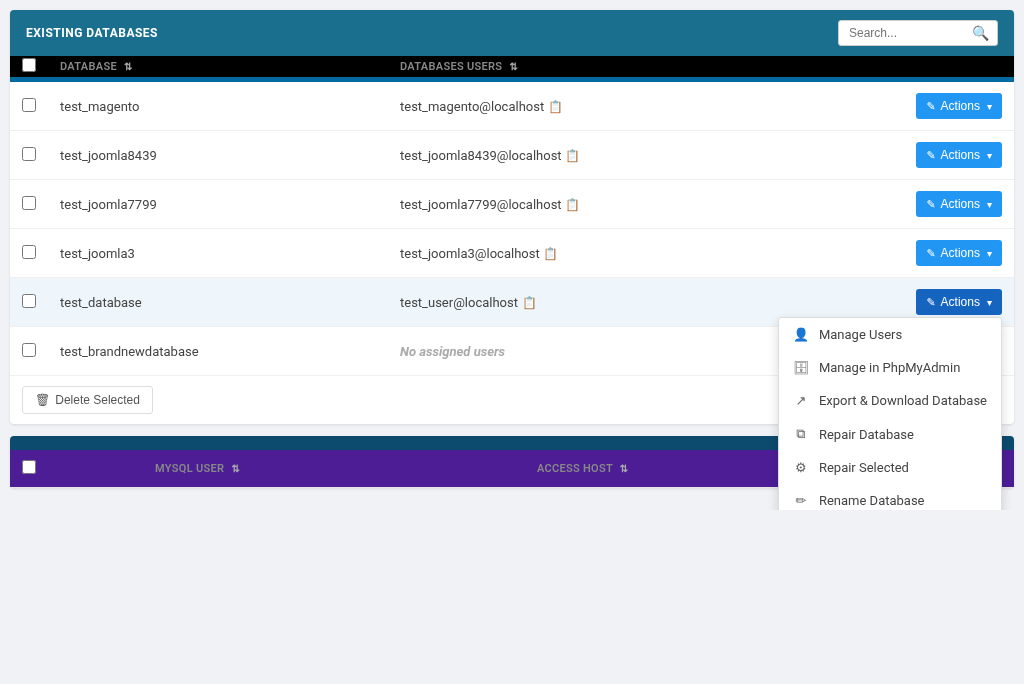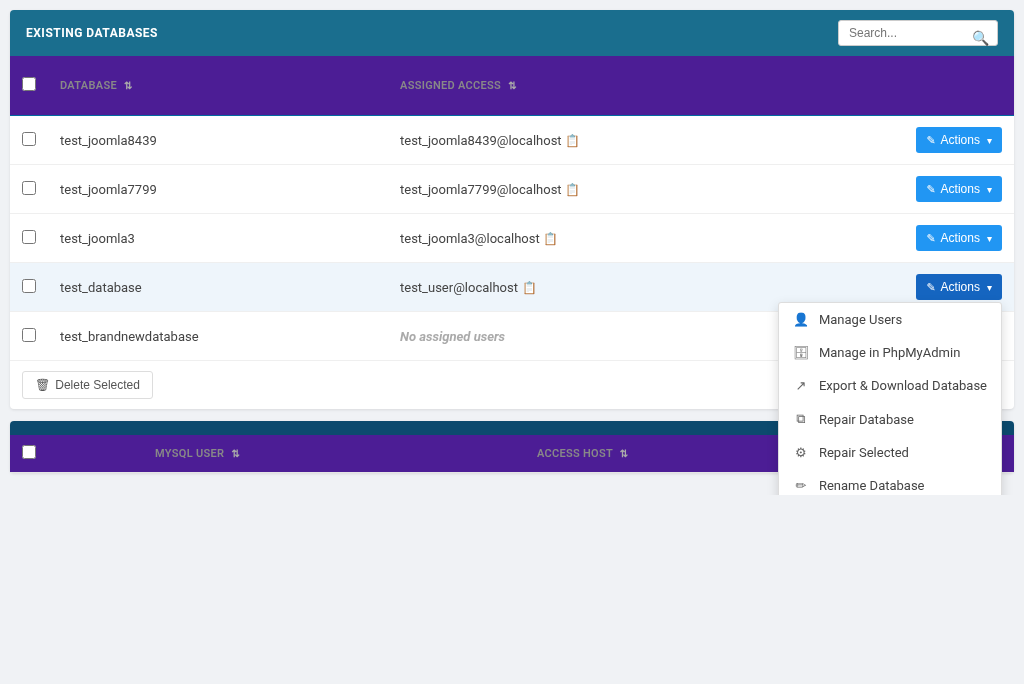--- a/index.html
+++ b/index.html
@@ -35,21 +35,21 @@
       border-radius: 4px 4px 0 0;
       display: flex;
       justify-content: space-between;
       align-items: center;
       gap: 48px;
     }
 
     .search-box {
       position: relative;
       display: flex;
-      align-items: flex-end;
+      align-items: center;
       border-radius: 12px;
     }
 
     .search-box input {
       padding: 5px 28px 5px 10px;
       border: 1px solid #ccc;
       border-radius: 3px;
       font-size: 12px;
       width: 160px;
       color: #555;
@@ -63,28 +63,28 @@
       font-size: 14px;
     }
 
     
     .db-table {
       width: 100%;
       border-collapse: collapse;
     }
 
     .db-table th {
-      padding: 21px 12px;
+      padding: 2px 12px;
       text-align: left;
       font-size: 11px;
       font-weight: 600;
       color: #888;
       letter-spacing: 0.3px;
-      border-bottom: 1px solid #0369a1;
-      background: #4c1d95;
+      border-bottom: 5px solid #0369a1;
+      background: #000000;
     }
 
     .db-table td {
       padding: 11px 12px;
       border-bottom: 1px solid #efefef;
       vertical-align: middle;
       color: #444;
       font-size: 13px;
     }
 
@@ -267,27 +267,33 @@
       <thead>
         <tr>
           <th class="check-col">
             <input type="checkbox" style="">
           </th>
           <th class="db-col">
             <span>DATABASE</span>
             <span class="sort-icon">⇅</span>
           </th>
           <th>
-            <span>ASSIGNED ACCESS</span>
+            <span>DATABASES USERS</span>
             <span class="sort-icon">⇅</span>
           </th>
           <th class="actions-col"></th>
         </tr>
       </thead>
       <tbody id="databases-tbody">
+      <tr>
+            <td class="check-col"><input type="checkbox" style=""></td>
+            <td class="db-col">test_magento</td>
+            <td>test_magento@localhost<span class="copy-icon">📋</span></td>
+            <td class="actions-col"><div class="actions-wrapper"><button class="actions-btn"><span class="edit-icon">✎</span> Actions <span class="chevron">▾</span></button></div></td>
+          </tr>
           <tr>
             <td class="check-col"><input type="checkbox" style=""></td>
             <td class="db-col">test_joomla8439</td>
             <td>test_joomla8439@localhost<span class="copy-icon">📋</span></td>
             <td class="actions-col"><div class="actions-wrapper"><button class="actions-btn"><span class="edit-icon">✎</span> Actions <span class="chevron">▾</span></button></div></td>
           </tr>
           <tr>
             <td class="check-col"><input type="checkbox" style=""></td>
             <td class="db-col">test_joomla7799</td>
             <td>test_joomla7799@localhost<span class="copy-icon">📋</span></td>

